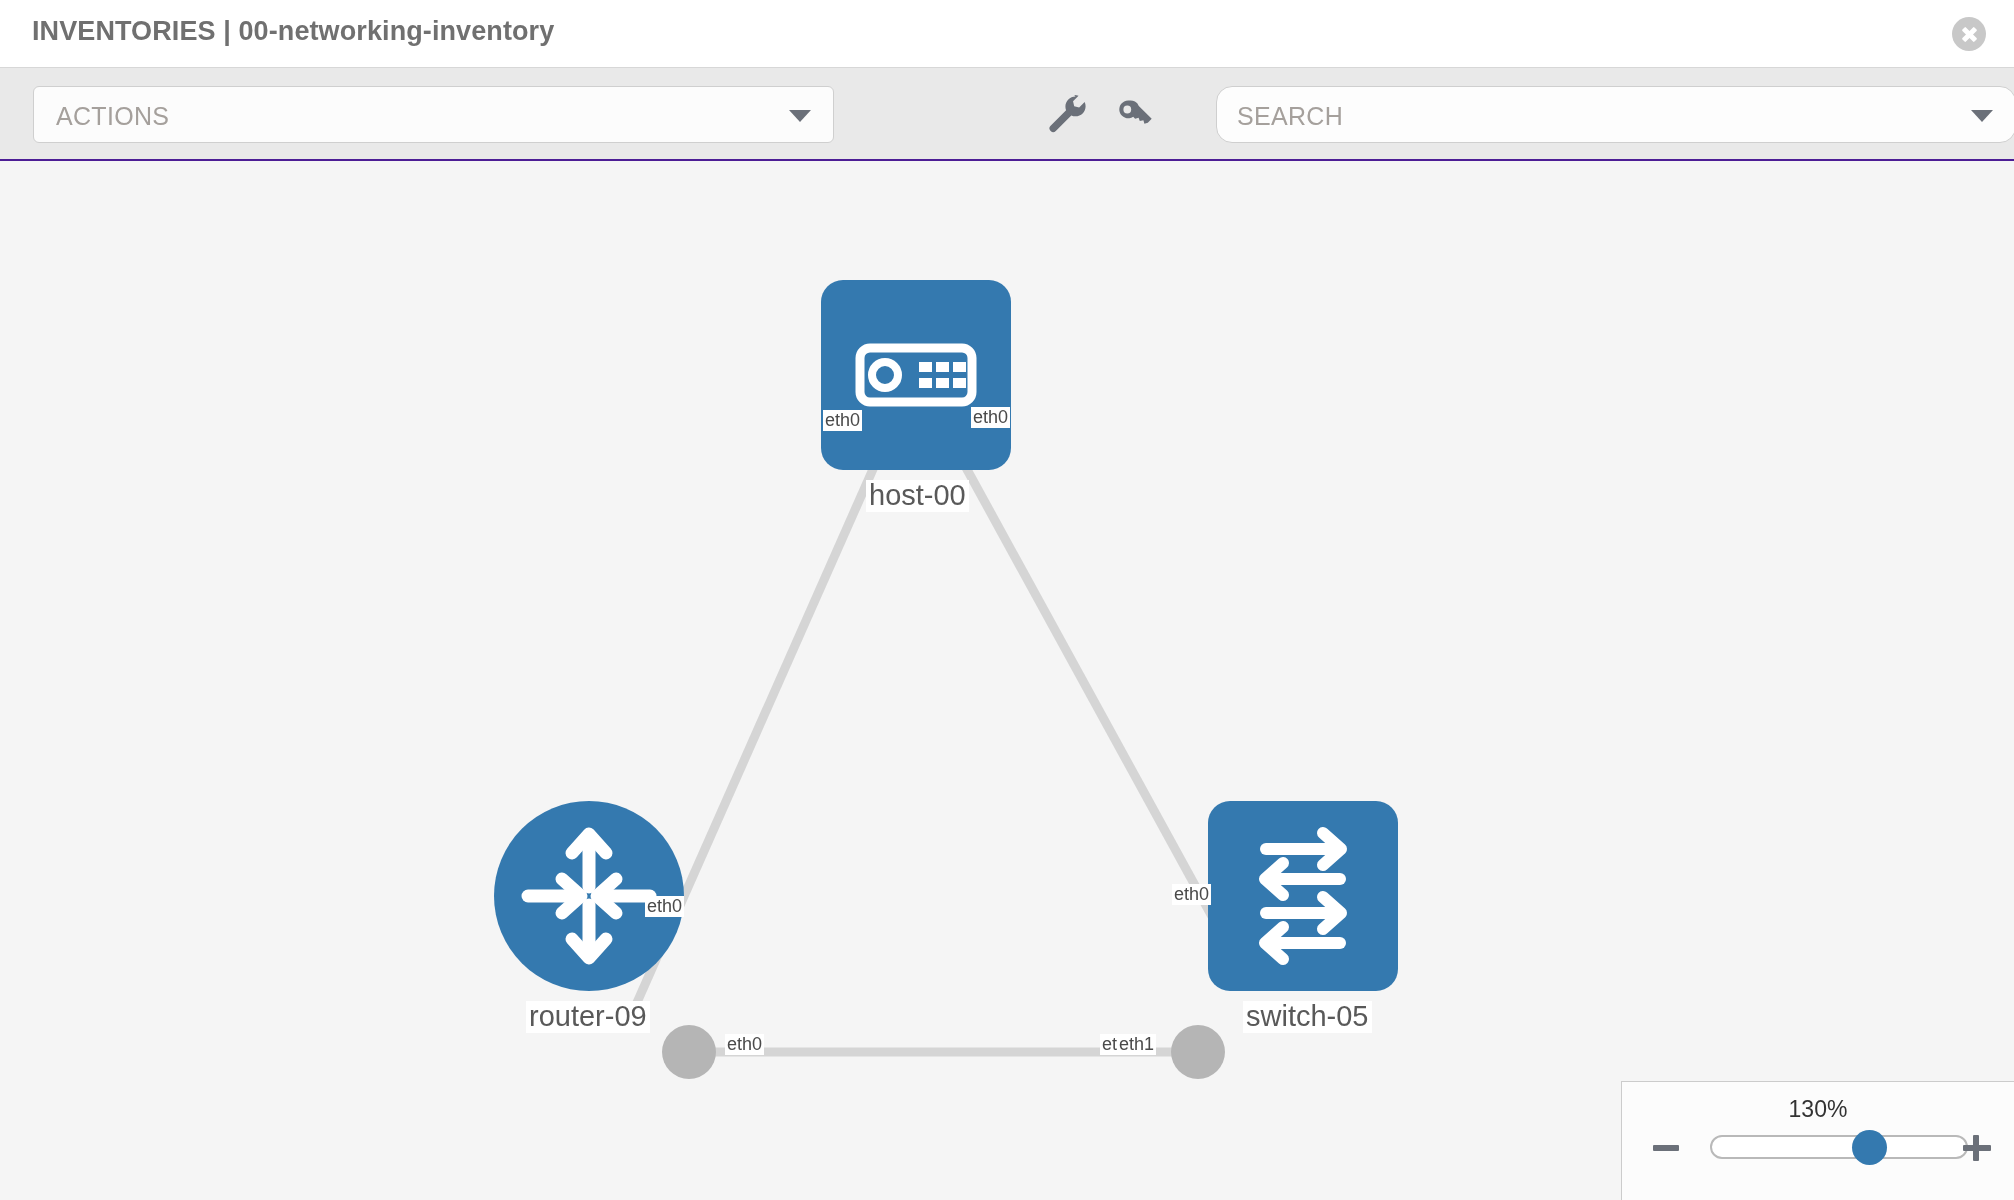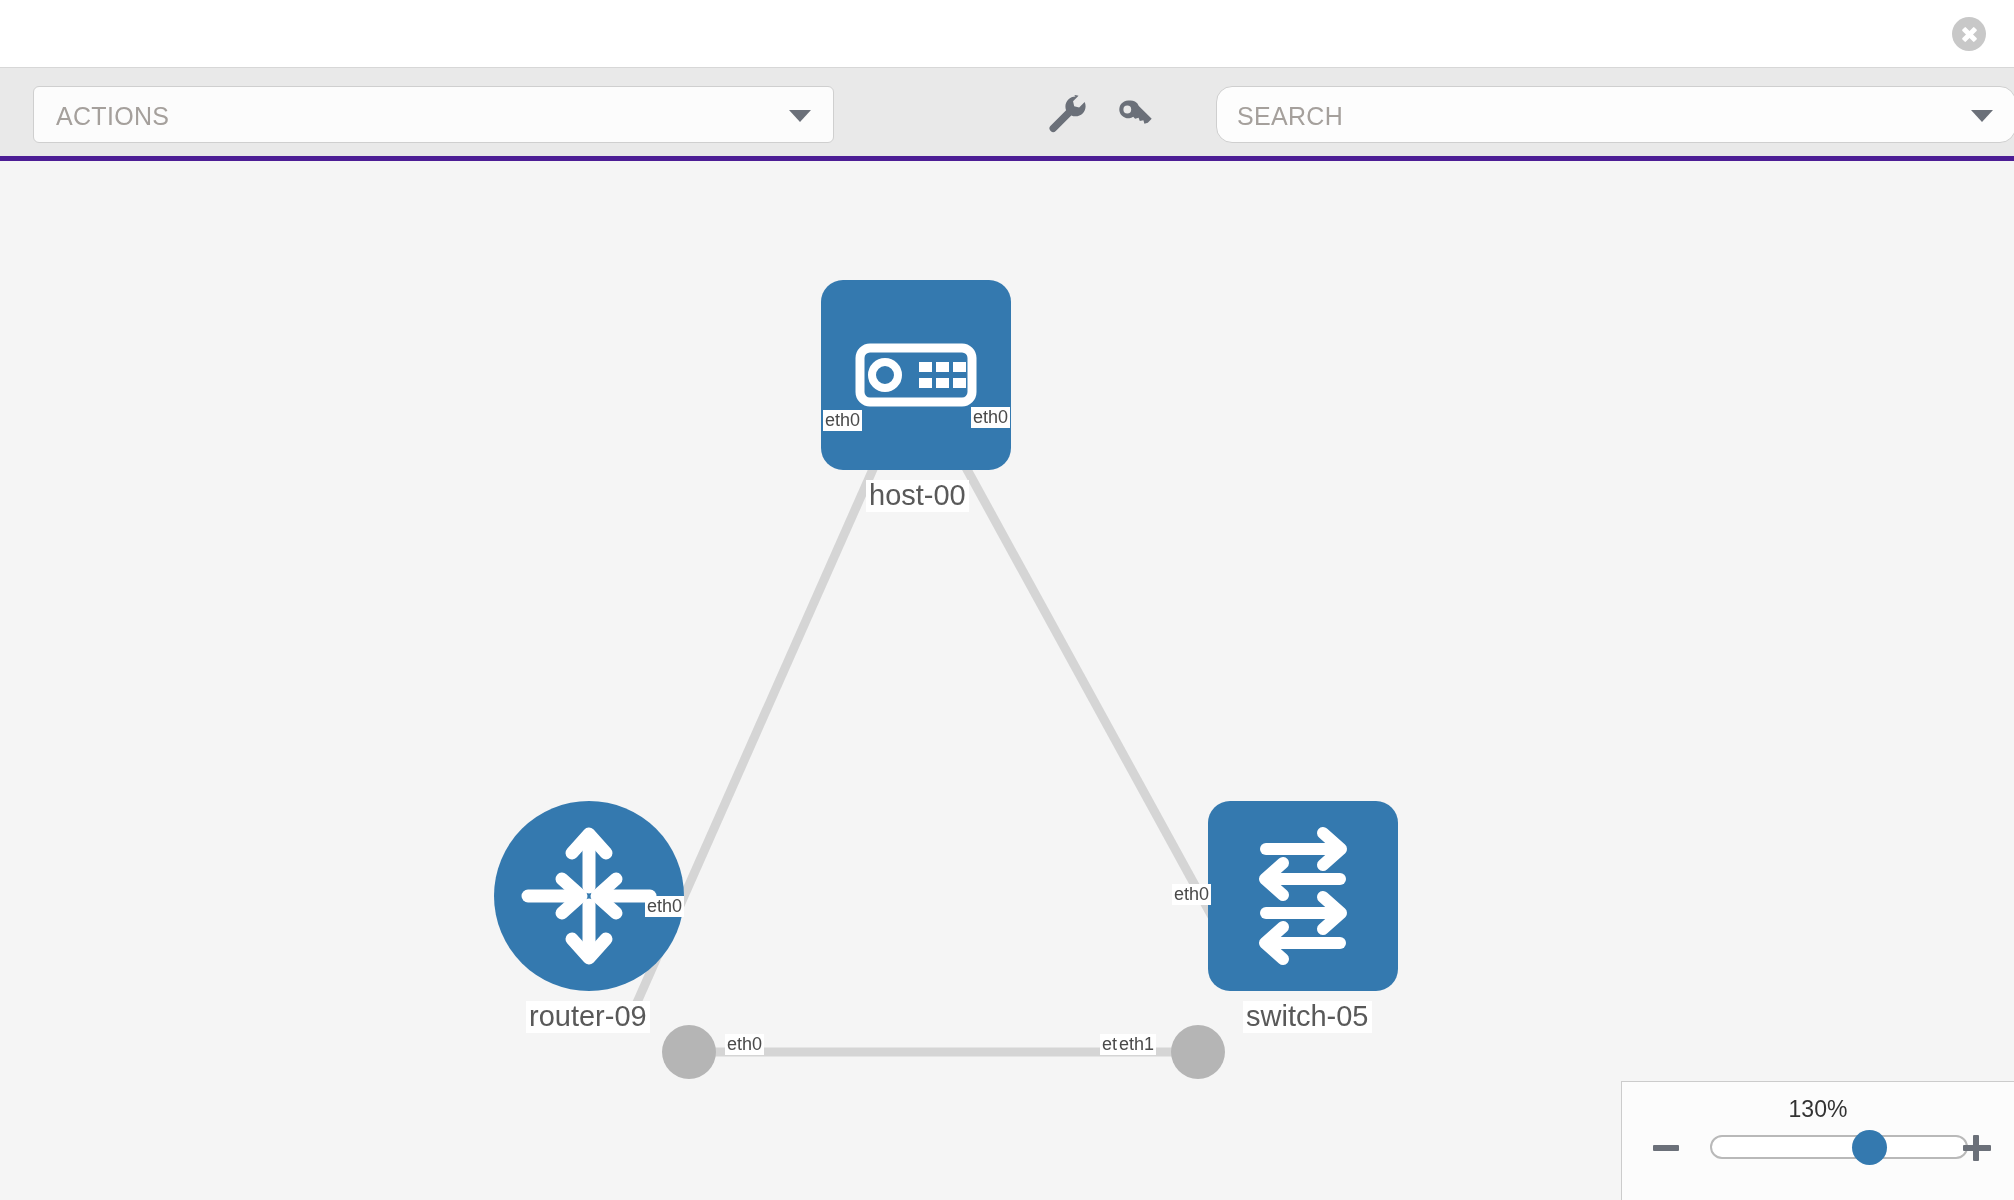--- a/index.html
+++ b/index.html
@@ -63,21 +63,21 @@
   .close-btn::before { transform: rotate(45deg); }
   .close-btn::after  { transform: rotate(-45deg); }
 
   
   .toolbar {
     position: absolute;
     left: 0; top: 68px;
     width: 2014px;
     height: 93px;
     background: #e9e9e9;
-    border-bottom: 5px solid #4c1d95;
+    border-bottom: 2px solid #4c1d95;
   }
 
   .actions-select {
     position: absolute;
     left: 33px;
     top: 18px;
     width: 801px;
     height: 57px;
     background: #fcfcfc;
     border: 1px solid #cfcfcf;
@@ -248,20 +248,21 @@
     background: #3479af;
     cursor: pointer;
   }
 </style>
 </head>
 <body>
 
 <div id="app">
 
   <div class="header">
+    <div class="header-title">INVENTORIES | 00-networking-inventory</div>
     <div class="close-btn"></div>
   </div>
 
   <div class="toolbar">
 
     <div class="actions-select">
       <span class="label">ACTIONS</span>
       <span class="caret"></span>
     </div>
 

